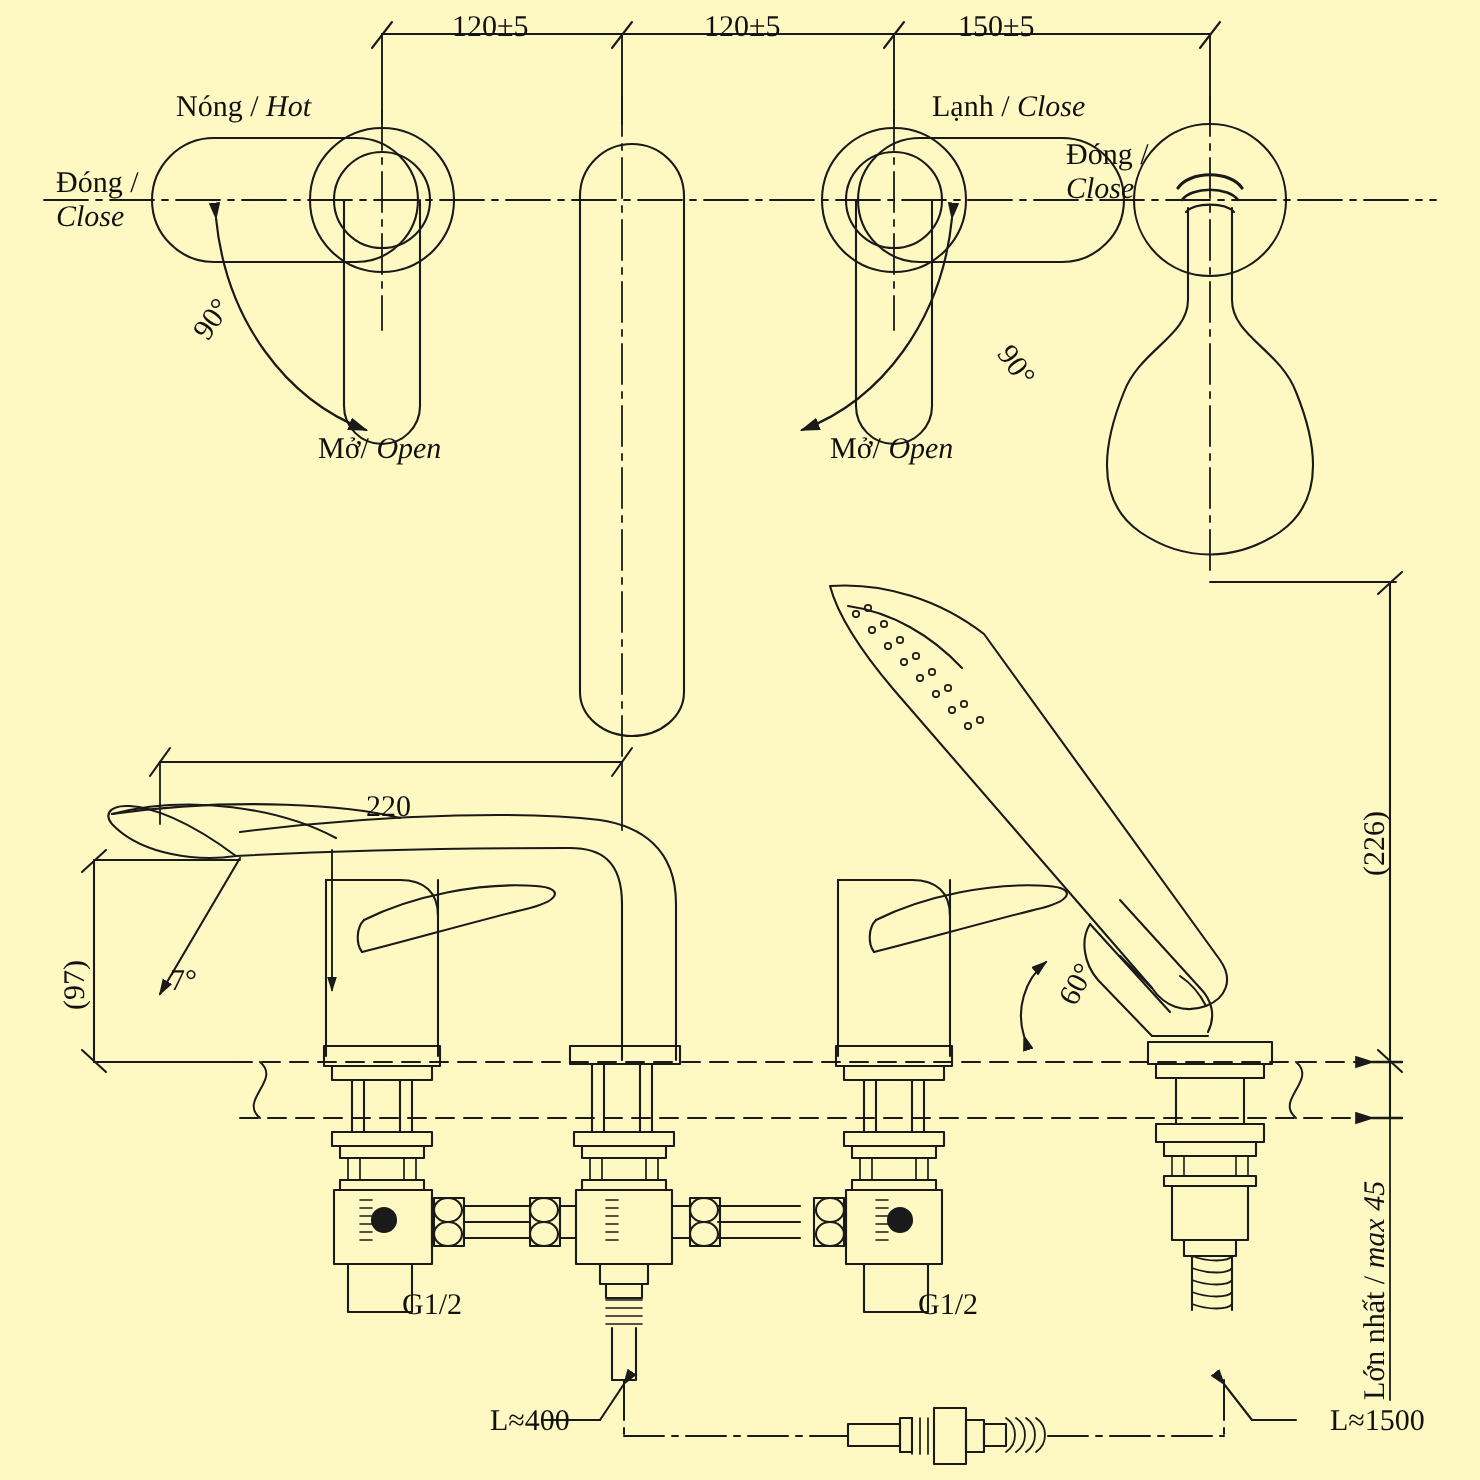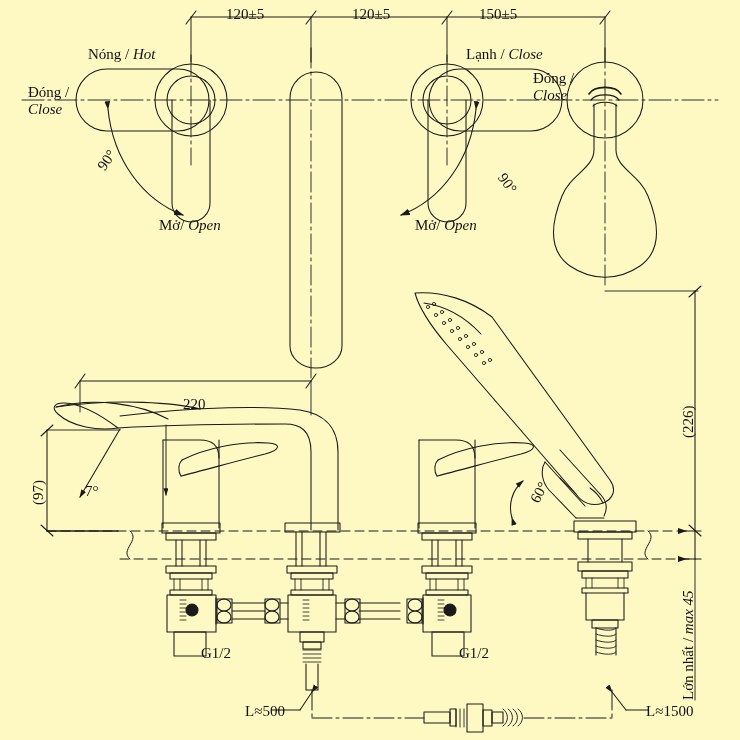--- a/index.html
+++ b/index.html
@@ -415,16 +415,16 @@
 
 <div class="lbl dim" style="left:527px;top:498px;transform:rotate(-62deg);transform-origin:0 0;">60°</div>
 
 <div class="lbl dim" style="left:680px;top:438px;transform:rotate(-90deg);transform-origin:0 0;">(226)</div>
 
 <div class="lbl dim" style="left:680px;top:700px;transform:rotate(-90deg);transform-origin:0 0;white-space:nowrap;"><span>Lớn nhất / </span><span class="it">max 45</span></div>
 
 <div class="lbl dim" style="left:201px;top:645px;">G1/2</div>
 <div class="lbl dim" style="left:459px;top:645px;">G1/2</div>
 
-<div class="lbl dim" style="left:245px;top:703px;">L≈500</div>
-<div class="lbl dim" style="left:646px;top:703px;">L≈1500</div>
+<div class="lbl dim" style="left:245px;top:703px;">L≈400</div>
+<div class="lbl dim" style="left:665px;top:703px;">L≈1500</div>
 
 </div>
 
 </body></html>

